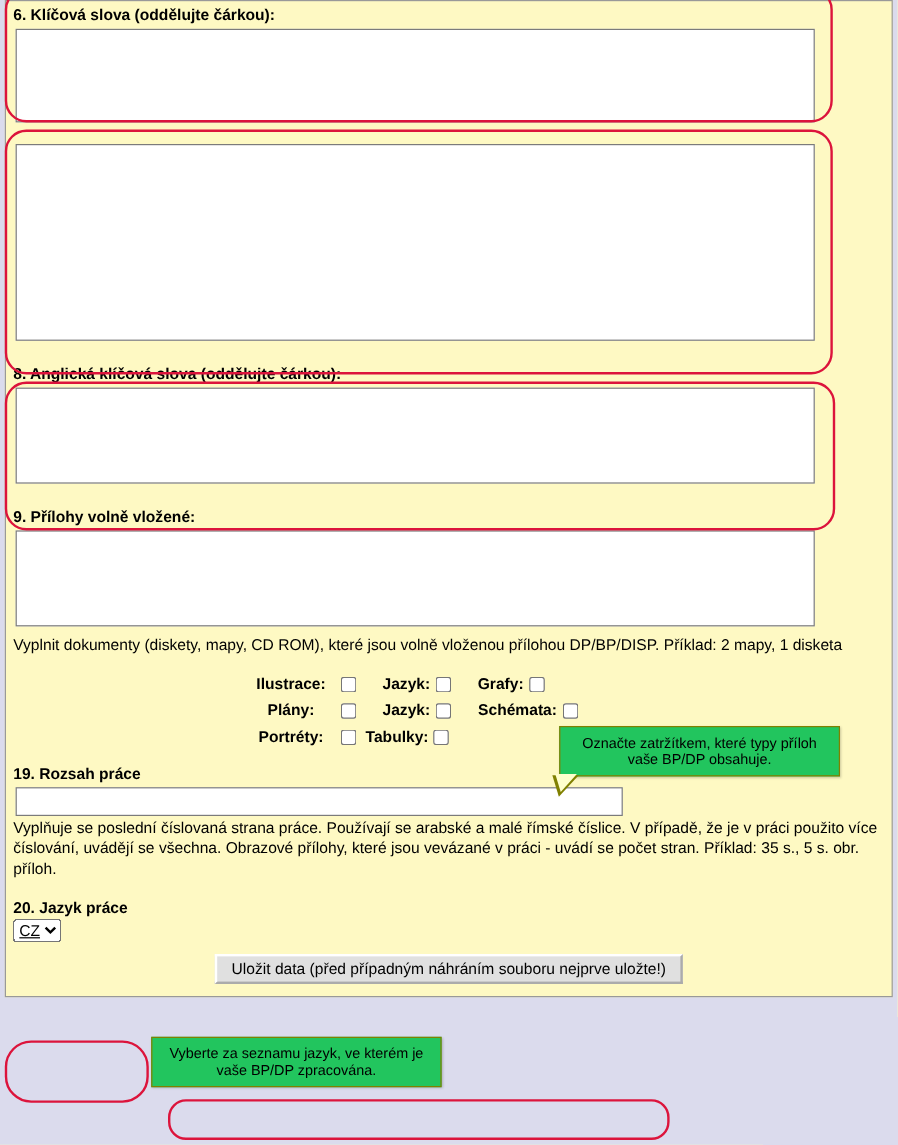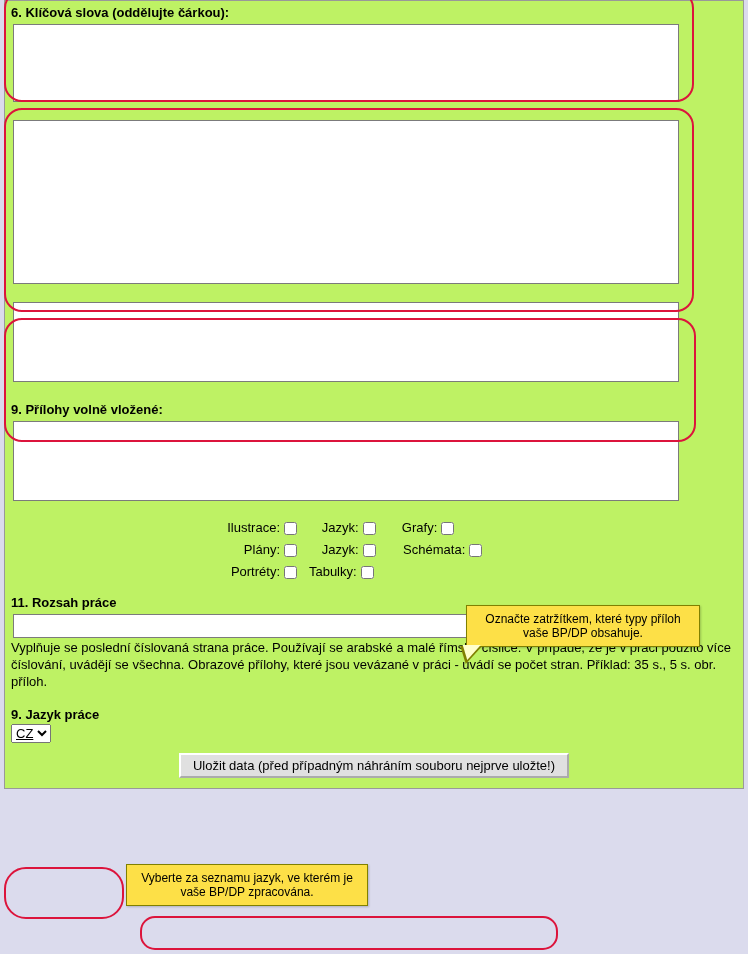--- a/index.html
+++ b/index.html
@@ -9,21 +9,21 @@
     font-family: Arial, sans-serif;
     font-size: 13px;
     color: #000;
   }
   .page {
     width: 748px;
     min-height: 954px;
     position: relative;
   }
   .form-container {
-    background: #bef264;
+    background: #fef9c3;
     border: 1px solid #999;
     margin: 0 4px;
     padding-bottom: 10px;
   }
   .redbox {
     border: 2px solid #DC143C;
     border-radius: 18px;
     position: absolute;
     pointer-events: none;
   }
@@ -51,22 +51,23 @@
     line-height: 1.3;
   }
   .checkrow {
     text-align: left;
     padding-left: 200px;
     line-height: 1.7;
   }
   .cklabel {
     display: inline-block;
     min-width: 75px;
-    text-align: right;
+    text-align: center;
     margin-right: 2px;
+    font-weight: bold;
   }
   input[type="checkbox"] {
     vertical-align: middle;
     margin: 0 18px 0 2px;
   }
   input[type="text"].scope {
     width: 500px;
     border: 1px solid #7b7b7b;
     height: 20px;
     font-size: 13px;
@@ -79,21 +80,21 @@
   }
   button.save {
     background: #E0E0E0;
     border: 2px outset #fff;
     padding: 3px 12px;
     font-size: 13px;
     cursor: pointer;
   }
   .tooltip {
     position: absolute;
-    background: #fde047;
+    background: #22c55e;
     border: 1px solid #808000;
     font-size: 12px;
     text-align: center;
     padding: 6px 8px;
     box-shadow: 1px 1px 2px rgba(0,0,0,0.2);
     z-index: 5;
   }
   
   .caret-dl-outer {
     position:absolute;
@@ -129,52 +130,54 @@
     
     <div class="section-label">6. Klíčová slova (oddělujte čárkou):</div>
     <textarea class="ta" style="height: 78px;"></textarea>
 
     
     <div style="height:8px"></div>
     <textarea class="ta" style="height: 164px;"></textarea>
 
     
     <div style="height:8px"></div>
+    <div class="section-label">8. Anglická klíčová slova (oddělujte čárkou):</div>
     <textarea class="ta" style="height: 80px;"></textarea>
 
     
     <div style="height:8px"></div>
     <div class="section-label">9. Přílohy volně vložené:</div>
     <textarea class="ta" style="height: 80px;"></textarea>
+    <div class="hint">Vyplnit dokumenty (diskety, mapy, CD ROM), které jsou volně vloženou přílohou DP/BP/DISP. Příklad: 2 mapy, 1 disketa</div>
 
     
     <div style="height:8px"></div>
     <div class="checkrow">
       <span class="cklabel">Ilustrace:</span><input type="checkbox" style="">
       <span class="cklabel" style="min-width:40px">Jazyk:</span><input type="checkbox" style="">
       <span class="cklabel" style="min-width:40px">Grafy:</span><input type="checkbox" style="">
       <br>
       <span class="cklabel">Plány:</span><input type="checkbox" style="">
       <span class="cklabel" style="min-width:40px">Jazyk:</span><input type="checkbox" style="">
       <span class="cklabel" style="min-width:68px">Schémata:</span><input type="checkbox" style="">
       <br>
       <span class="cklabel">Portréty:</span><input type="checkbox" style="margin-right: 4px;">
       <span class="cklabel" style="min-width:52px">Tabulky:</span><input type="checkbox" style="">
     </div>
 
     
     <div style="height:8px"></div>
-    <div class="section-label">11. Rozsah práce</div>
+    <div class="section-label">19. Rozsah práce</div>
     <input type="text" class="scope" style="">
     <div class="hint">Vyplňuje se poslední číslovaná strana práce. Používají se arabské a malé římské číslice. V případě, že je v práci použito více číslování, uvádějí se všechna. Obrazové přílohy, které jsou vevázané v práci - uvádí se počet stran. Příklad: 35 s., 5 s. obr. příloh.</div>
 
     
     <div style="height:4px"></div>
     <div class="langbox">
-      <div class="section-label" style="padding-left:0">9. Jazyk práce</div>
+      <div class="section-label" style="padding-left:0">20. Jazyk práce</div>
       <select>
         <option>CZ</option>
       </select>
     </div>
 
     
     <div style="text-align:center; margin-top:4px;">
       <button class="save">Uložit data (před případným náhráním souboru nejprve uložte!)</button>
     </div>
 

